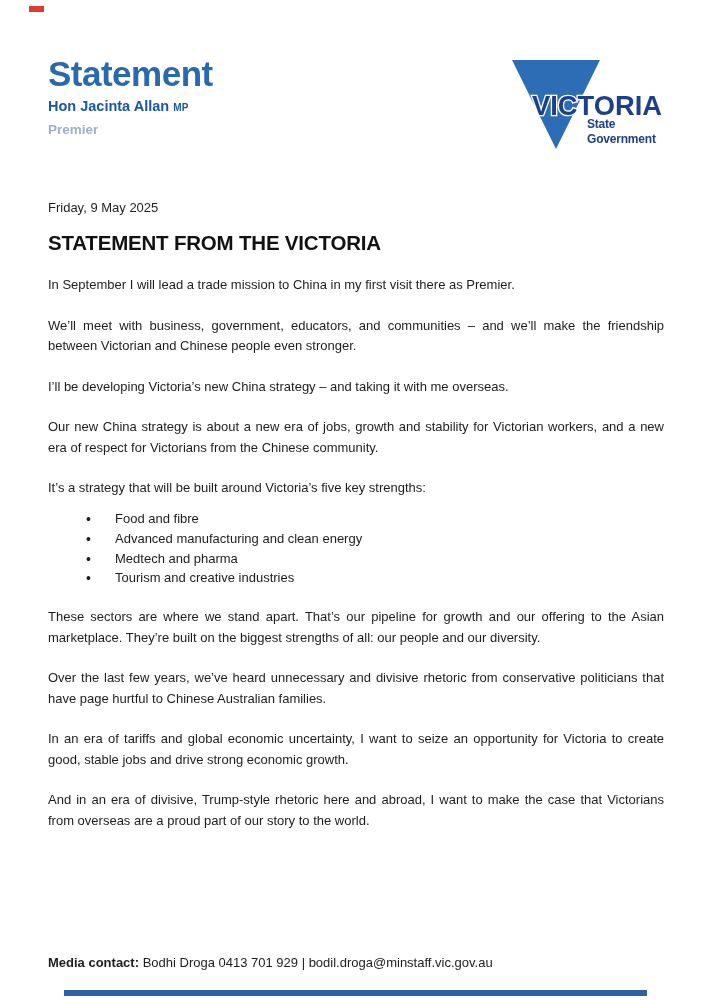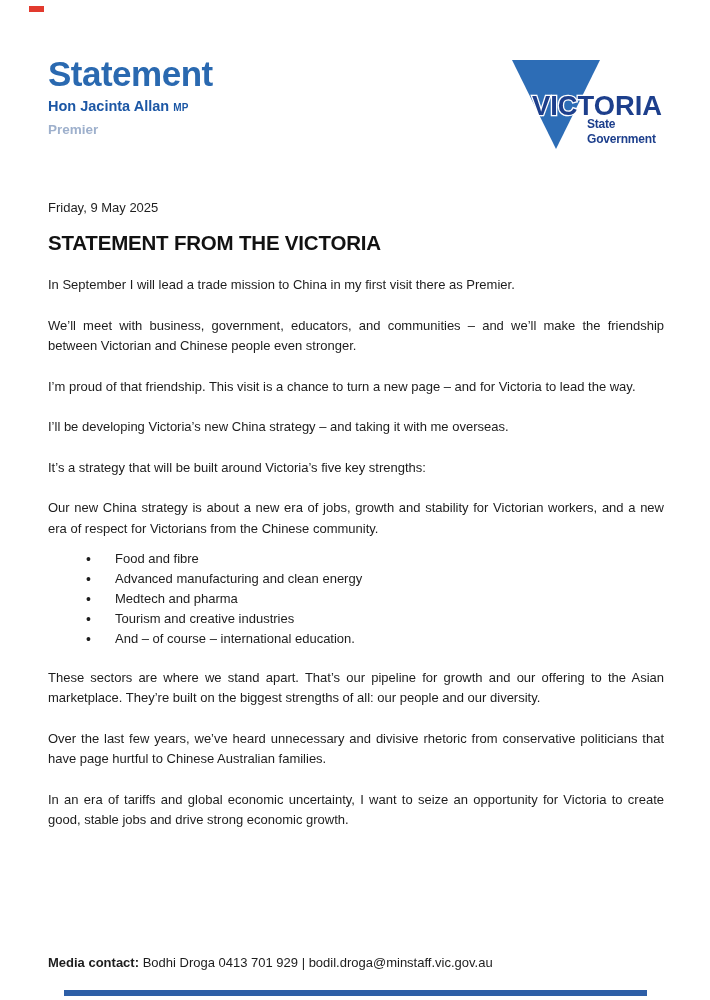--- a/index.html
+++ b/index.html
@@ -78,38 +78,37 @@
     <text x="79" y="85" font-family="Liberation Sans, sans-serif" font-weight="bold" font-size="12" letter-spacing="-0.2" fill="#1d3f8c">Government</text>
   </svg>
 
   <div class="content">
     <div class="date">Friday, 9 May 2025</div>
     <h1 class="doc-title">STATEMENT FROM THE VICTORIA</h1>
 
     <div>
         <p class="para">In September I will lead a trade mission to China in my first visit there as Premier.</p>
         <p class="para">We’ll meet with business, government, educators, and communities – and we’ll make the friendship between Victorian and Chinese people even stronger.</p>
-        <p class="para">I’m proud of that friendship. This visit is a chance to turn a new page – and for Victoria to lead the way.</p>
         <p class="para">I’ll be developing Victoria’s new China strategy – and taking it with me overseas.</p>
+        <p class="para">Our new China strategy is about a new era of jobs, growth and stability for Victorian workers, and a new era of respect for Victorians from the Chinese community.</p>
         <p class="para">It’s a strategy that will be built around Victoria’s five key strengths:</p>
-        <p class="para">Our new China strategy is about a new era of jobs, growth and stability for Victorian workers, and a new era of respect for Victorians from the Chinese community.</p>
       </div>
 
     <ul class="bullet-list">
         <li>Food and fibre</li>
         <li>Advanced manufacturing and clean energy</li>
         <li>Medtech and pharma</li>
         <li>Tourism and creative industries</li>
-        <li>And – of course – international education.</li>
       </ul>
 
     <div>
         <p class="para">These sectors are where we stand apart. That’s our pipeline for growth and our offering to the Asian marketplace. They’re built on the biggest strengths of all: our people and our diversity.</p>
         <p class="para">Over the last few years, we’ve heard unnecessary and divisive rhetoric from conservative politicians that have page hurtful to Chinese Australian families.</p>
         <p class="para">In an era of tariffs and global economic uncertainty, I want to seize an opportunity for Victoria to create good, stable jobs and drive strong economic growth.</p>
+        <p class="para">And in an era of divisive, Trump-style rhetoric here and abroad, I want to make the case that Victorians from overseas are a proud part of our story to the world.</p>
       </div>
   </div>
 
   <div class="footer">
     <span class="label">Media contact:</span>
     <span>Bodhi Droga 0413 701 929 | bodil.droga@minstaff.vic.gov.au</span>
   </div>
 
   <div class="bottom-rule"></div>
 </div>

